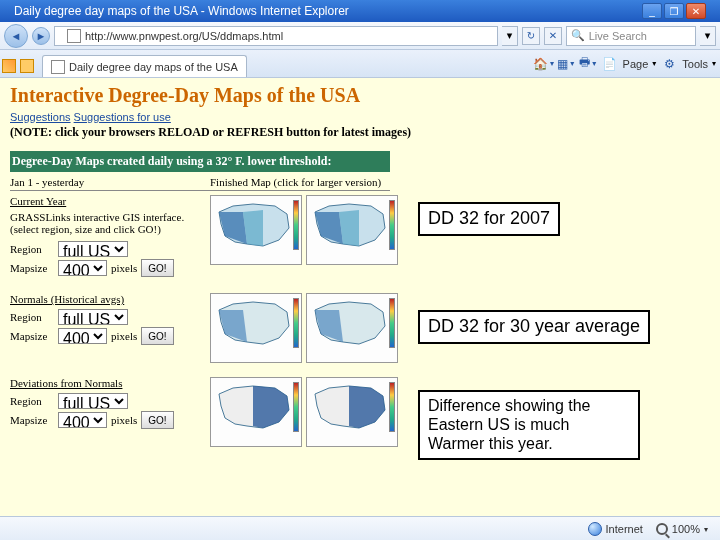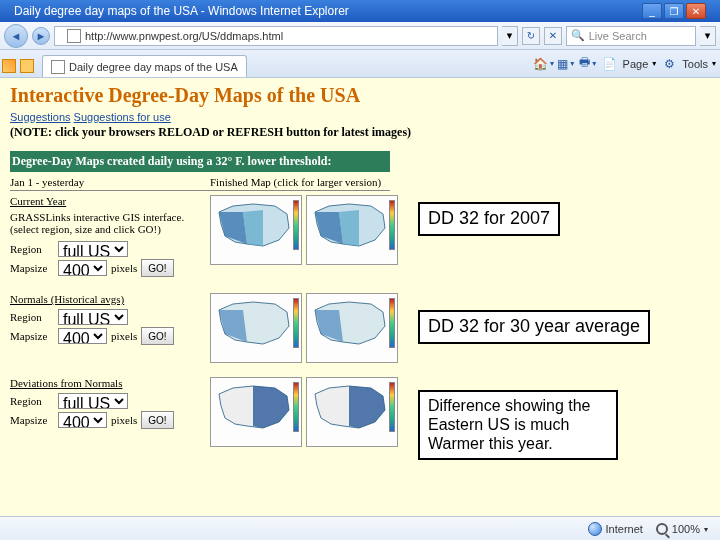--- a/index.html
+++ b/index.html
@@ -53,21 +53,21 @@
   .section .left input[type=button] { font-size:10px; height:18px; padding:0 6px; border:1px solid #888; background: linear-gradient(#fefefe,#ddd); }
   .section .maps { display: flex; gap: 4px; }
 
   .usmap { width: 92px; height: 70px; border: 1px solid #999; background: #fdfdfd; position: relative; padding:2px; }
   .usmap svg { width: 84px; height: 52px; }
   .legend { position:absolute; right:2px; top:4px; width:6px; height:50px; background: linear-gradient(#b22,#fc4,#4c8,#2a8,#26c); border:1px solid #888; }
 
   .annot { position: absolute; border: 2px solid #000; background: #fff; font-family: Arial; font-size: 18px; padding: 4px 8px; line-height: 1.2; }
   .annot1 { left: 418px; top: 124px; }
   .annot2 { left: 418px; top: 232px; }
-  .annot3 { left: 418px; top: 312px; width: 200px; font-size: 16px; }
+  .annot3 { left: 418px; top: 312px; width: 222px; font-size: 16px; }
 
   
   .statusbar { height: 24px; background: linear-gradient(#f5f8fd,#e3ecf8); border-top:1px solid #b8c8dd; display:flex; align-items:center; padding: 12px 6px; font-size:11px; color:#333; }
   .statusbar .spacer { flex:1; }
   .statusbar .seg { border-left:1px solid #b8c8dd; padding: 0 6px; display:flex; align-items:center; gap:4px; height:100%; }
   .globeicon { width:14px; height:14px; border-radius:50%; background: radial-gradient(circle at 30% 30%, #cfe8ff, #3a80dd); border:1px solid #2a5ca8; }
   .zoomicon { width:12px;height:12px; border:2px solid #555; border-radius:50%; position:relative; }
   .zoomicon::after { content:""; position:absolute; right:-4px; bottom:-4px; width:5px; height:2px; background:#555; transform:rotate(45deg); }
 </style>
 </head>

